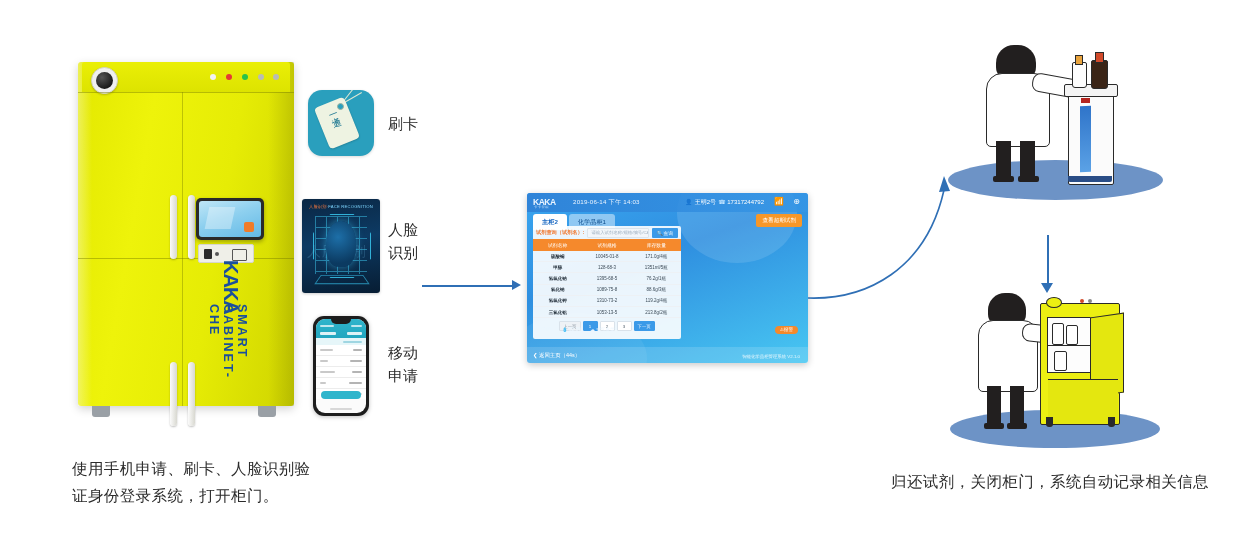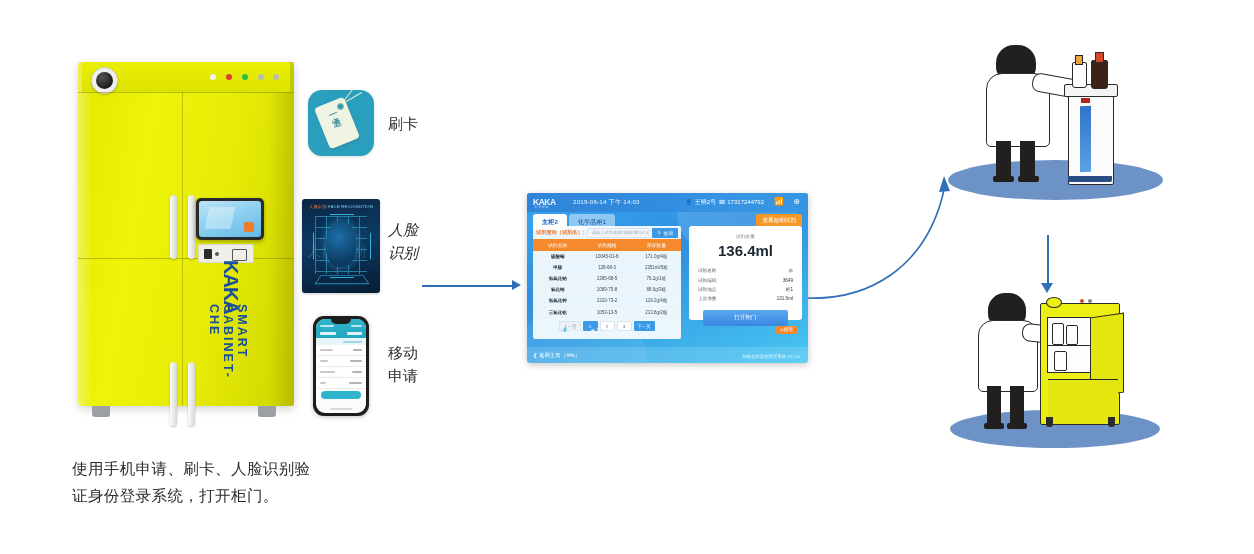--- a/index.html
+++ b/index.html
@@ -186,21 +186,21 @@
   <div class="abs authicon" style="left:302px;top:199px;">
     <div class="face-tile">
       <div class="face-head"><b>人脸识别·</b><span>FACE RECOGNITION</span></div>
       <div class="face-wm">人脸识别</div>
       <div class="face-oct"></div>
       <div class="face-grid"></div>
       <div class="face-silh"></div>
       <div class="face-base"></div>
     </div>
   </div>
-  <div class="abs authlabel" style="left:388px;top:218px;font-style:italic;">人脸
+  <div class="abs authlabel" style="left:388px;top:218px;">人脸
 识别</div>
 
   <div class="abs authicon" style="left:313px;top:316px;">
     <div class="phone-tile">
       <div class="phone-scr">
         <div class="ph-top">
           <div class="ph-notch"></div>
           <div class="ph-stat"></div>
           <div class="ph-stat2"></div>
           <div class="ph-ttl"></div>
@@ -305,41 +305,20 @@
       </table>
       <div class="k-page">
         <span class="k-pg nav">上一页</span>
         <span class="k-pg on">1</span>
         <span class="k-pg">2</span>
         <span class="k-pg">3</span>
         <span class="k-pg nav" style="background:#3b9ae8;border-color:#3b9ae8;color:#fff;">下一页</span>
       </div>
     </div>
 
-    <div class="k-right">
-      <div class="k-rlabel">试剂余量</div>
-      <div class="k-rvalue">136.4ml</div>
-      <div class="k-drow">
-          <span>试剂名称</span>
-          <b>水</b>
-        </div>
-      <div class="k-drow">
-          <span>试剂编码</span>
-          <b>3649</b>
-        </div>
-      <div class="k-drow">
-          <span>试剂地点</span>
-          <b>柜1</b>
-        </div>
-      <div class="k-drow">
-          <span>上次净重</span>
-          <b>131.6ml</b>
-        </div>
-      <div class="k-open">打开柜门</div>
-    </div>
 
     <div class="k-status">
       <span>🌡 <span>23.6℃</span></span>
       <span>💧 <span>52.3%</span></span>
       <span>☁ <span>空气质量</span></span>
       <span class="k-alarm"><span>⚠</span><span>报警</span></span>
     </div>
 
     <div class="k-foot"></div>
     <div class="k-back">❮ <span>返回主页（44s）</span></div>
@@ -395,17 +374,18 @@
     <div class="abs" style="left:118px;top:94px;width:70px;height:44px;background:#e4e70f;border-top:1.5px solid #2a2a2a;"></div>
     <div class="abs" style="left:116px;top:12px;width:14px;height:9px;border-radius:50%;background:#ecef12;border:1.4px solid #2a2a2a;"></div>
     <div class="abs" style="left:150px;top:14px;width:4px;height:4px;border-radius:50%;background:#d24a2a;"></div>
     <div class="abs" style="left:158px;top:14px;width:4px;height:4px;border-radius:50%;background:#888;"></div>
     <div class="abs" style="left:122px;top:38px;width:10px;height:20px;background:#fff;border:1.2px solid #2a2a2a;border-radius:2px;"></div>
     <div class="abs" style="left:136px;top:40px;width:10px;height:18px;background:#fff;border:1.2px solid #2a2a2a;border-radius:2px;"></div>
     <div class="abs" style="left:124px;top:66px;width:11px;height:18px;background:#fff;border:1.2px solid #2a2a2a;border-radius:2px;"></div>
     <div class="abs" style="left:116px;top:132px;width:7px;height:10px;background:#2a2a2a;border-radius:0 0 3px 3px;"></div>
     <div class="abs" style="left:178px;top:132px;width:7px;height:10px;background:#2a2a2a;border-radius:0 0 3px 3px;"></div>
   </div>
+  <div class="abs caption cap4">归还试剂，关闭柜门，系统自动记录相关信息</div>
 
   <div class="abs caption cap1">使用手机申请、刷卡、人脸识别验
 证身份登录系统，打开柜门。</div>
 
 </div>
 
 </body></html>

